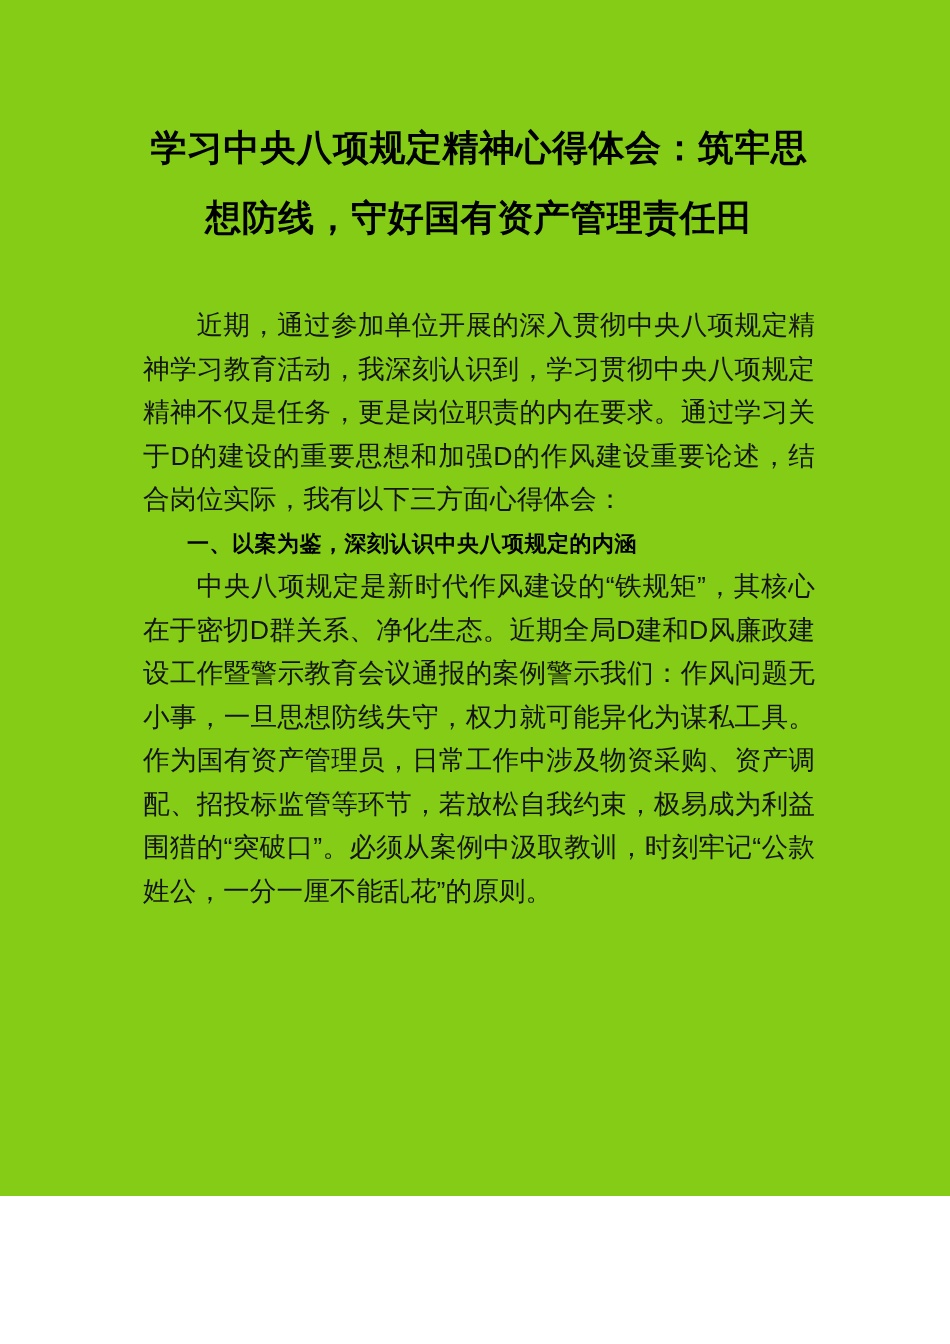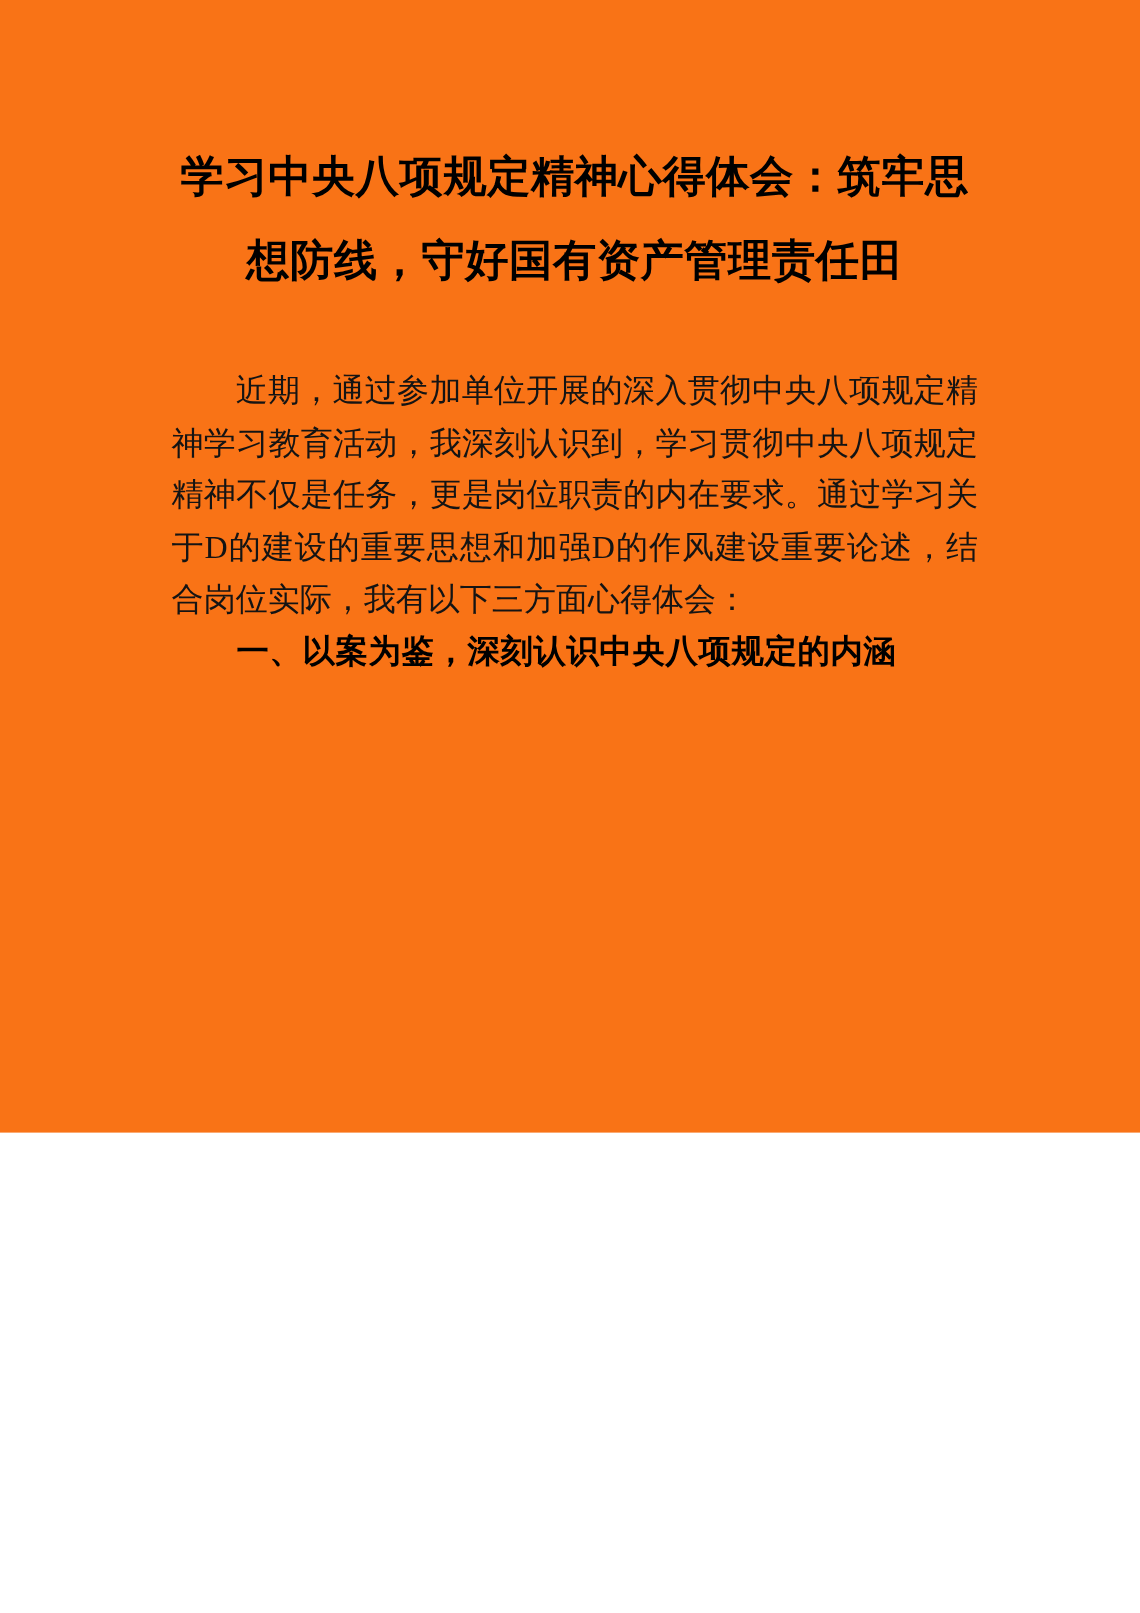--- a/index.html
+++ b/index.html
@@ -3,74 +3,75 @@
 <meta charset="utf-8">
 <style>
   html, body {
     margin: 0;
     padding: 0;
     background: #ffffff;
   }
   .page {
     position: relative;
     width: 950px;
-    height: 944px;
-    background: #f97316;
+    height: 1196px;
+    background: #84cc16;
     overflow: hidden;
     box-sizing: border-box;
   }
   .doc-title {
     margin: 112px 135px 0 143px;
     width: 672px;
     font-family: "DejaVu Serif", "Liberation Serif", serif;
     font-weight: bold;
     font-size: 36px;
     line-height: 70px;
     text-align: center;
     color: #000000;
     letter-spacing: 0.5px;
   }
   .doc-body {
     margin: 52px 135px 0 143px;
     width: 672px;
   }
   .body-para {
     margin: 0;
-    font-family: Liberation Serif, serif;
+    font-family: Liberation Sans, sans-serif;
     font-weight: normal;
     font-size: 26.7px;
     line-height: 43.5px;
     text-align: justify;
     text-justify: inter-ideograph;
     text-indent: 2em;
     color: #141414;
   }
   .section-heading {
     margin: 0;
     font-family: Liberation Sans, sans-serif;
     font-weight: bold;
-    font-size: 27px;
+    font-size: 22px;
     line-height: 43.5px;
     text-indent: 2em;
     text-align: left;
     color: #000000;
     letter-spacing: 0.5px;
   }
 </style>
 </head>
 <body>
 
 <div class="page">
 
   <h1 class="doc-title">学习中央八项规定精神心得体会：筑牢思想防线，守好国有资产管理责任田</h1>
 
   <div class="doc-body">
 
     <p class="body-para">近期，通过参加单位开展的深入贯彻中央八项规定精神学习教育活动，我深刻认识到，学习贯彻中央八项规定精神不仅是任务，更是岗位职责的内在要求。通过学习关于D的建设的重要思想和加强D的作风建设重要论述，结合岗位实际，我有以下三方面心得体会：</p>
 
     <h2 class="section-heading">一、以案为鉴，深刻认识中央八项规定的内涵</h2>
 
+    <p class="body-para">中央八项规定是新时代作风建设的“铁规矩”，其核心在于密切D群关系、净化生态。近期全局D建和D风廉政建设工作暨警示教育会议通报的案例警示我们：作风问题无小事，一旦思想防线失守，权力就可能异化为谋私工具。作为国有资产管理员，日常工作中涉及物资采购、资产调配、招投标监管等环节，若放松自我约束，极易成为利益围猎的“突破口”。必须从案例中汲取教训，时刻牢记“公款姓公，一分一厘不能乱花”的原则。</p>
 
 
 
   </div>
 
 </div>
 
 </body></html>

